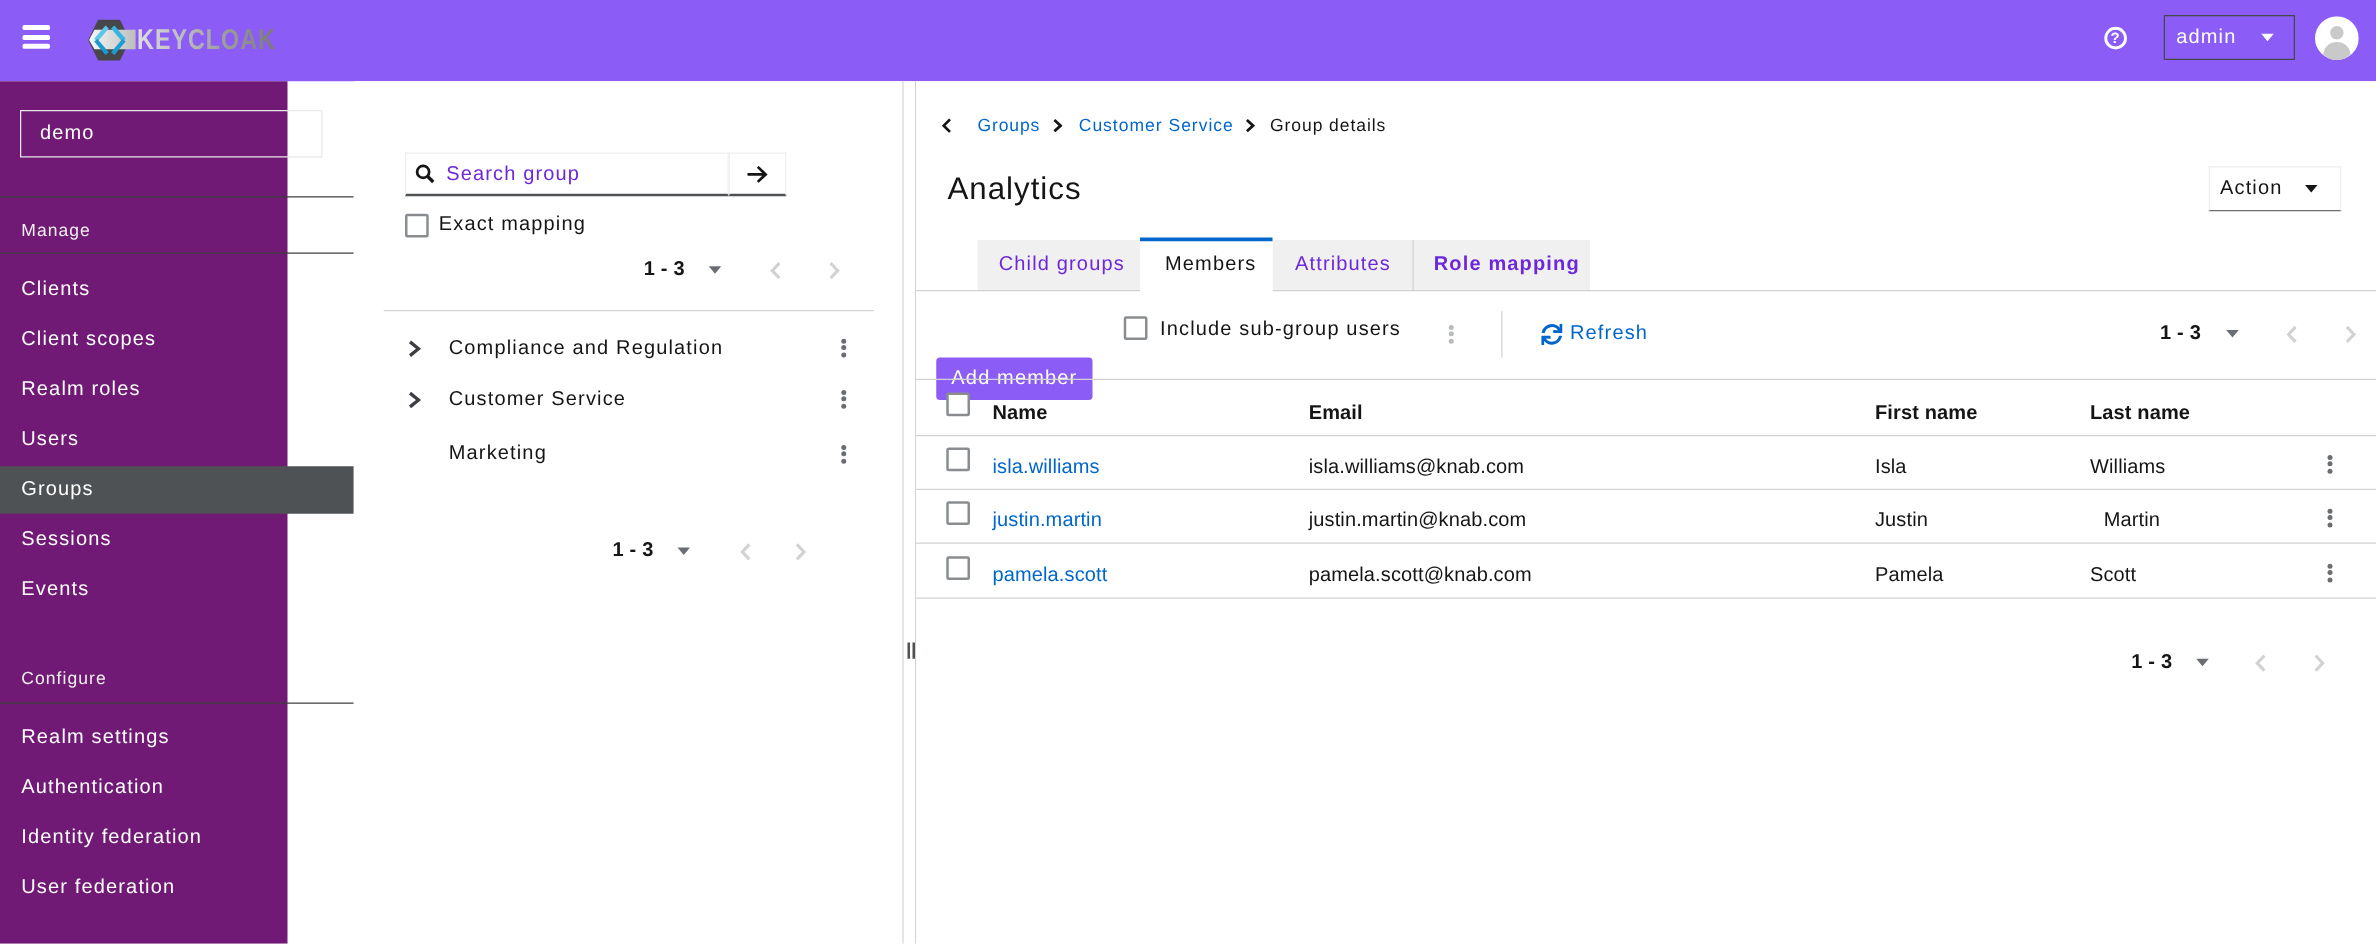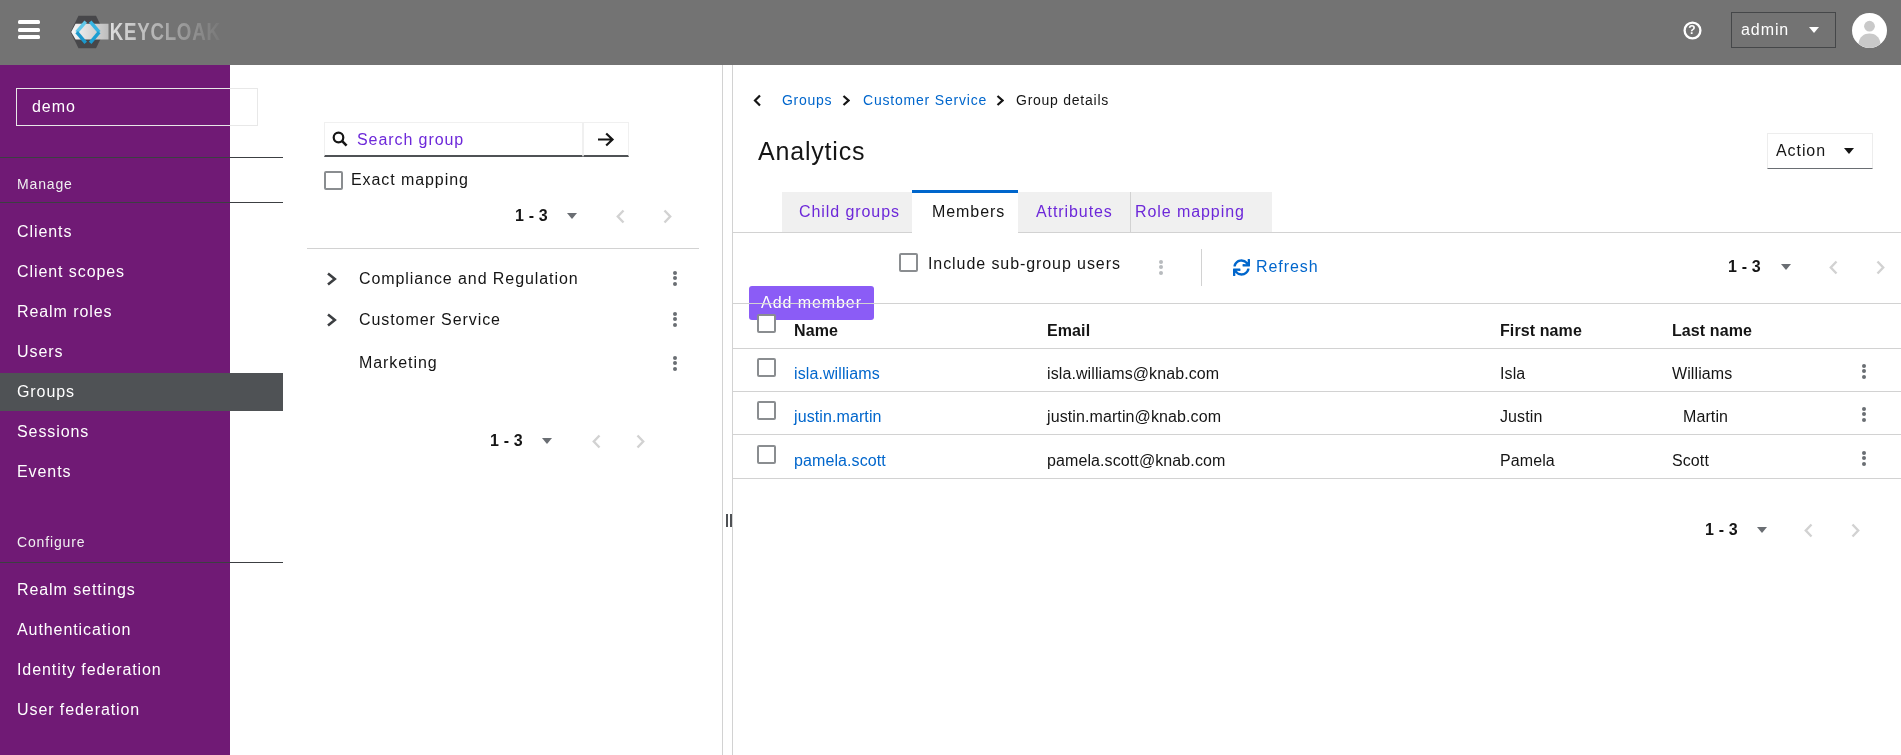--- a/index.html
+++ b/index.html
@@ -2,21 +2,21 @@
 <html><head>
 <meta charset="utf-8">
 <style>
   * { margin:0; padding:0; box-sizing:border-box; }
   html,body { width:1901px; height:755px; overflow:hidden; }
   #root { position:relative; width:1901px; height:755px; background:#fff;
           font-family:"Liberation Sans", sans-serif; font-size:16px; color:#151515;
           letter-spacing:0.92px; }
   .abs { position:absolute; }
   
-  #masthead { position:absolute; left:0; top:0; width:1901px; height:65px; background:#737373; }
+  #masthead { position:absolute; left:0; top:0; width:1901px; height:65px; background:#8b5cf6; }
   .hbar { position:absolute; left:18px; width:21.5px; height:4px; background:#fff; border-radius:1.5px; }
   
   #sidebar { position:absolute; left:0; top:65px; width:230px; height:690px; background:#701a75; color:#fff; }
   .sdiv { position:absolute; left:0; width:283px; height:1px; background:#3c3f42; }
   .navitem { position:absolute; left:17px; height:24px; line-height:24px; color:#fff; }
   .seclabel { position:absolute; left:17px; font-size:14px; color:#f0f0f0; letter-spacing:0.85px; }
   
   #mid { position:absolute; left:283px; top:65px; width:440px; height:690px; background:#fff; border-right:1px solid #d2d2d2; }
   
   #strip { position:absolute; left:723px; top:65px; width:10px; height:690px; background:#fff; border-right:1px solid #d2d2d2; }
@@ -184,21 +184,21 @@
     <div class="abs" style="left:25px; top:69px; font-size:25px; letter-spacing:0.8px; height:34px; line-height:34px;">Analytics</div>
     <div class="abs" style="left:1034px; top:68px; width:106px; height:36px; background:#fff; border:1px solid #ededed; border-bottom:1px solid #6a6e73;"></div>
     <div class="abs" style="left:1043px; top:74px; height:24px; line-height:24px;">Action</div>
     <div class="abs caret" style="left:1111px; top:83px; border-top-color:#151515;"></div>
 
     <div class="abs" style="left:49px; top:127px; width:130px; height:40px; background:#f0f0f0;"></div>
     <div class="abs gray" style="left:66px; top:135px; height:24px; line-height:24px;">Child groups</div>
     <div class="abs" style="left:285px; top:127px; width:112px; height:40px; background:#f0f0f0;"></div>
     <div class="abs gray" style="left:303px; top:135px; height:24px; line-height:24px;">Attributes</div>
     <div class="abs" style="left:397px; top:127px; width:142px; height:40px; background:#f0f0f0; border-left:1px solid #d2d2d2;"></div>
-    <div class="abs gray" style="left:402px; top:135px; height:24px; line-height:24px;">Role mapping</div>
+    <div class="abs gray" style="left:414px; top:135px; height:24px; line-height:24px;font-weight:bold;">Role mapping</div>
     <div class="hline" style="left:0; top:167px; width:179px;"></div>
     <div class="hline" style="left:285px; top:167px; width:883px;"></div>
     <div class="abs" style="left:179px; top:125px; width:106px; height:43px; background:#fff; border-top:3px solid #0066cc;"></div>
     <div class="abs" style="left:199px; top:135px; height:24px; line-height:24px;">Members</div>
 
     <div class="abs" style="left:16px; top:185px; width:125px; height:34px; background:#8b5cf6; border-radius:3px; color:#fff; text-align:center; line-height:34px;margin-top:36px;">Add member</div>
     <div class="chk" style="left:166px; top:188px;"></div>
     <div class="abs" style="left:195px; top:187px; height:24px; line-height:24px;">Include sub-group users</div>
     <div class="abs kebab" style="left:426px; top:194px;">
         <i style="background:#b8bbbe"></i>

